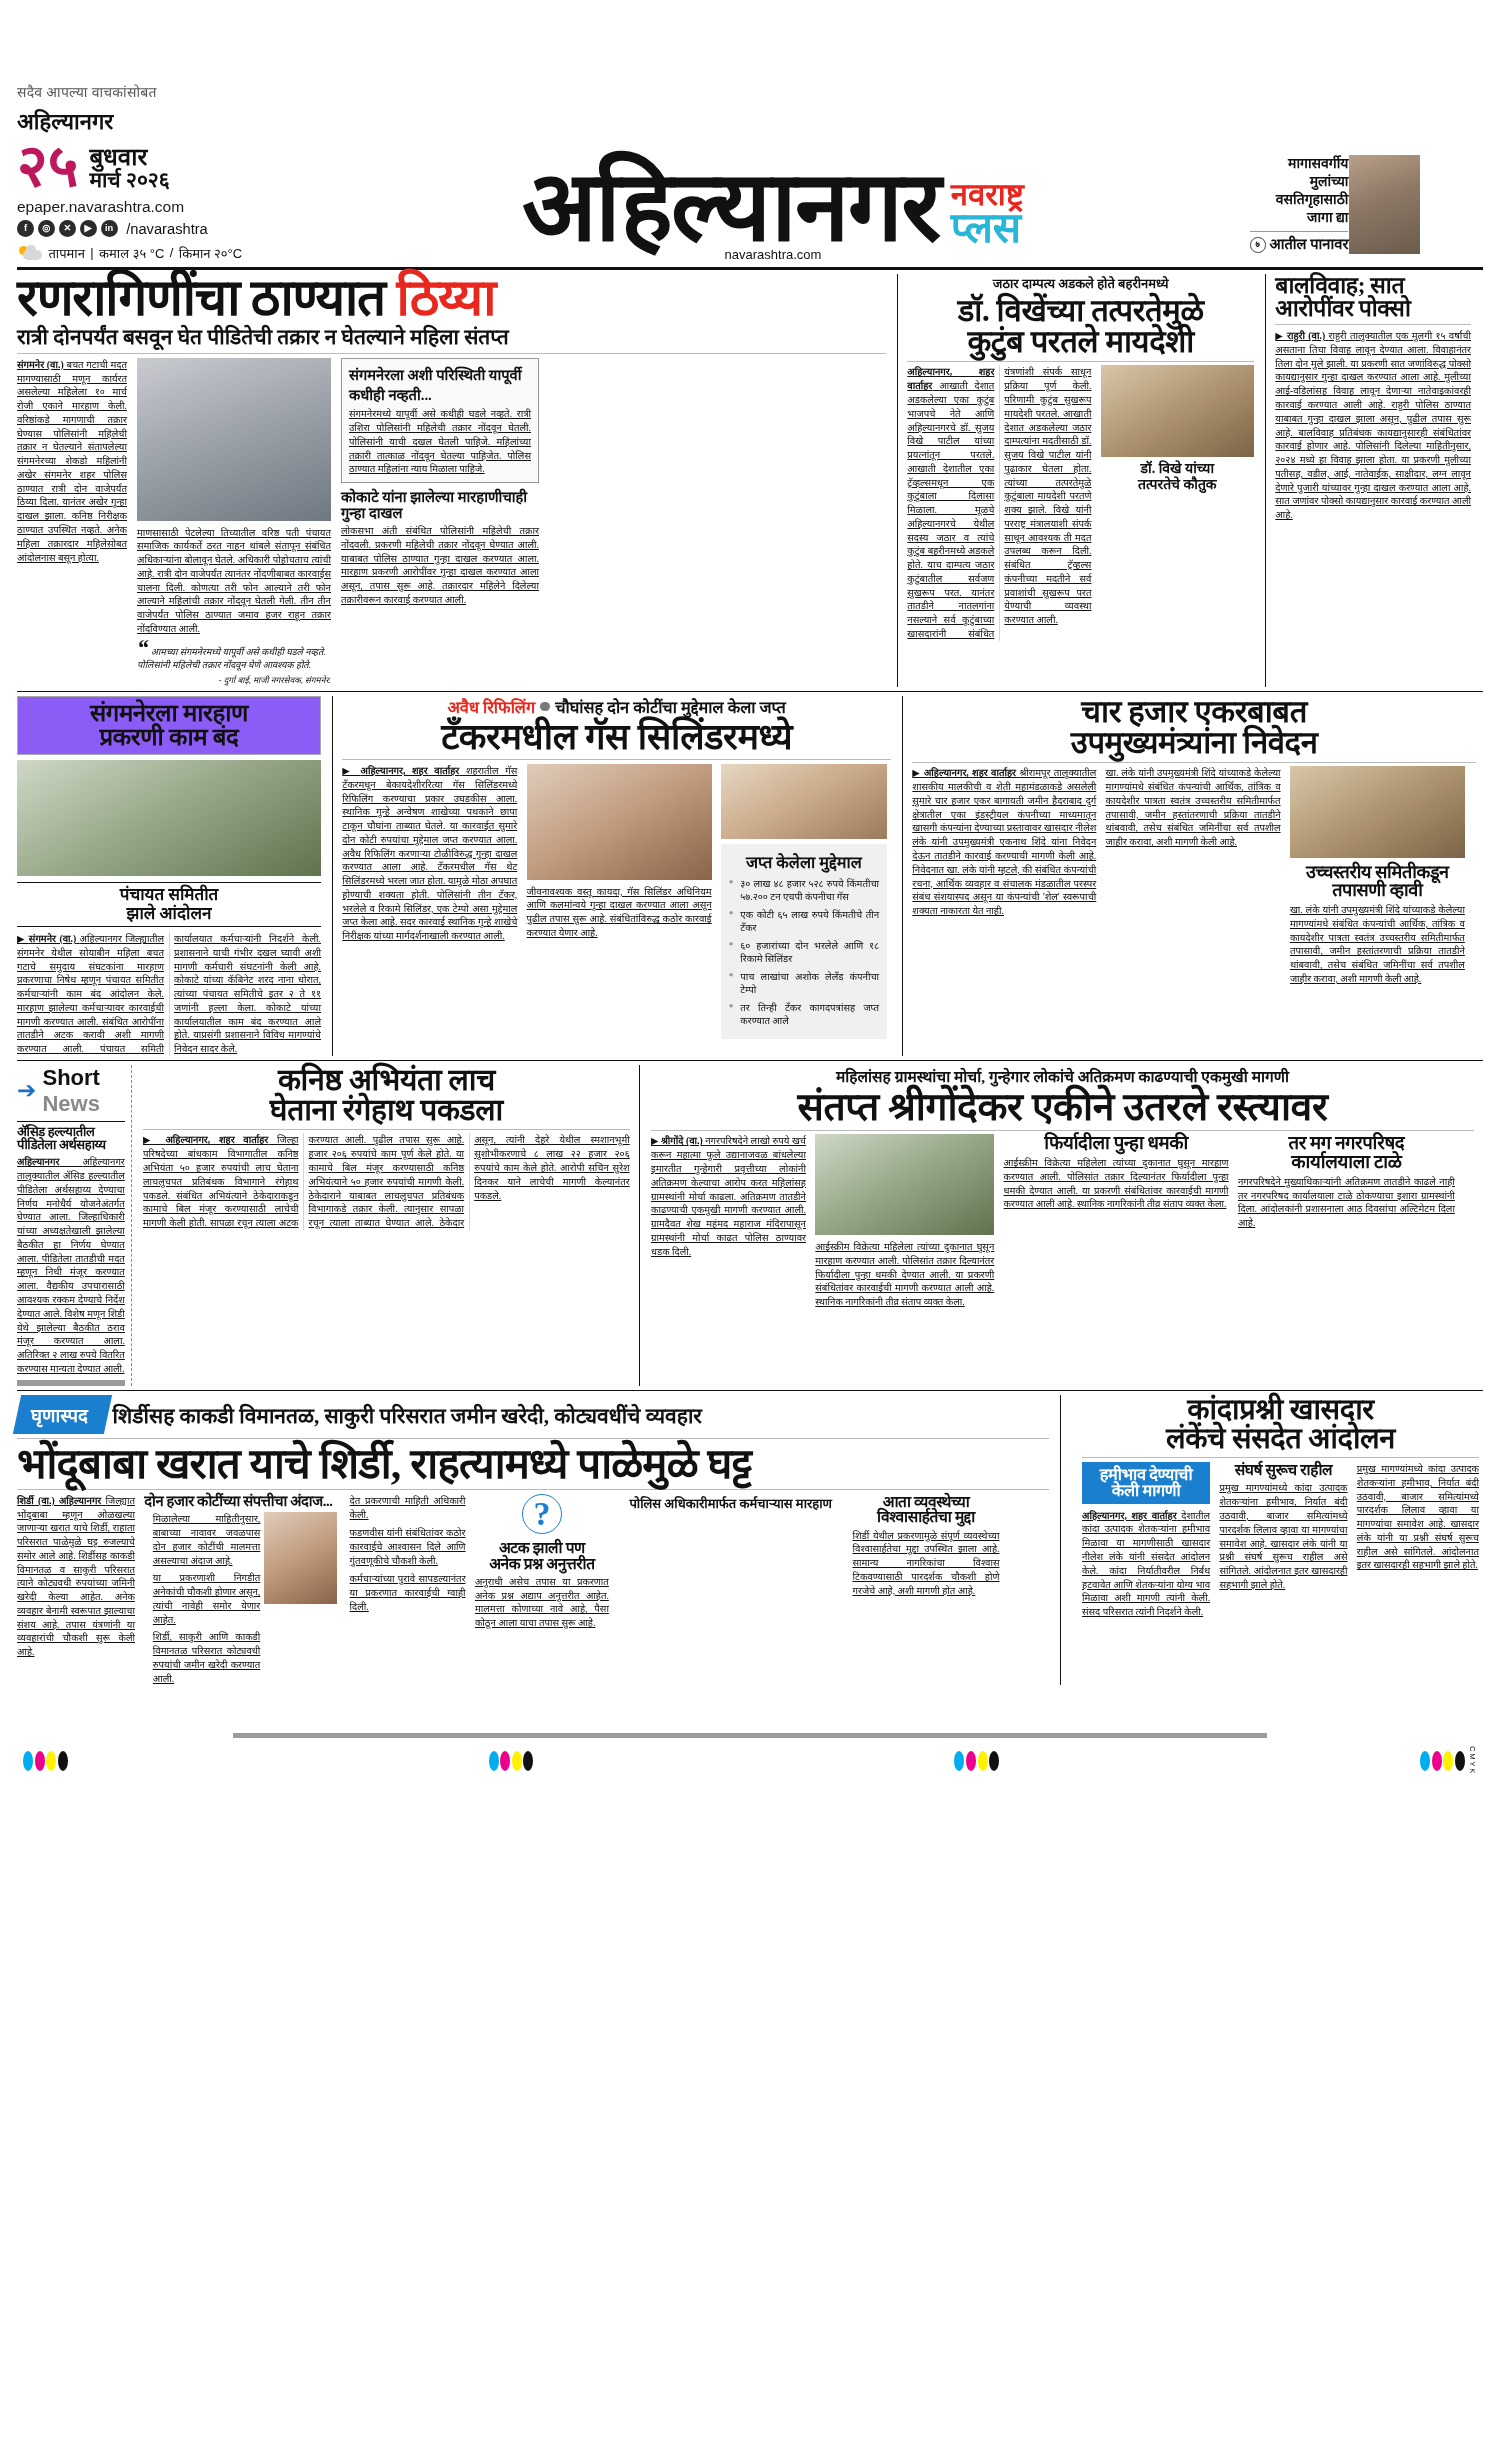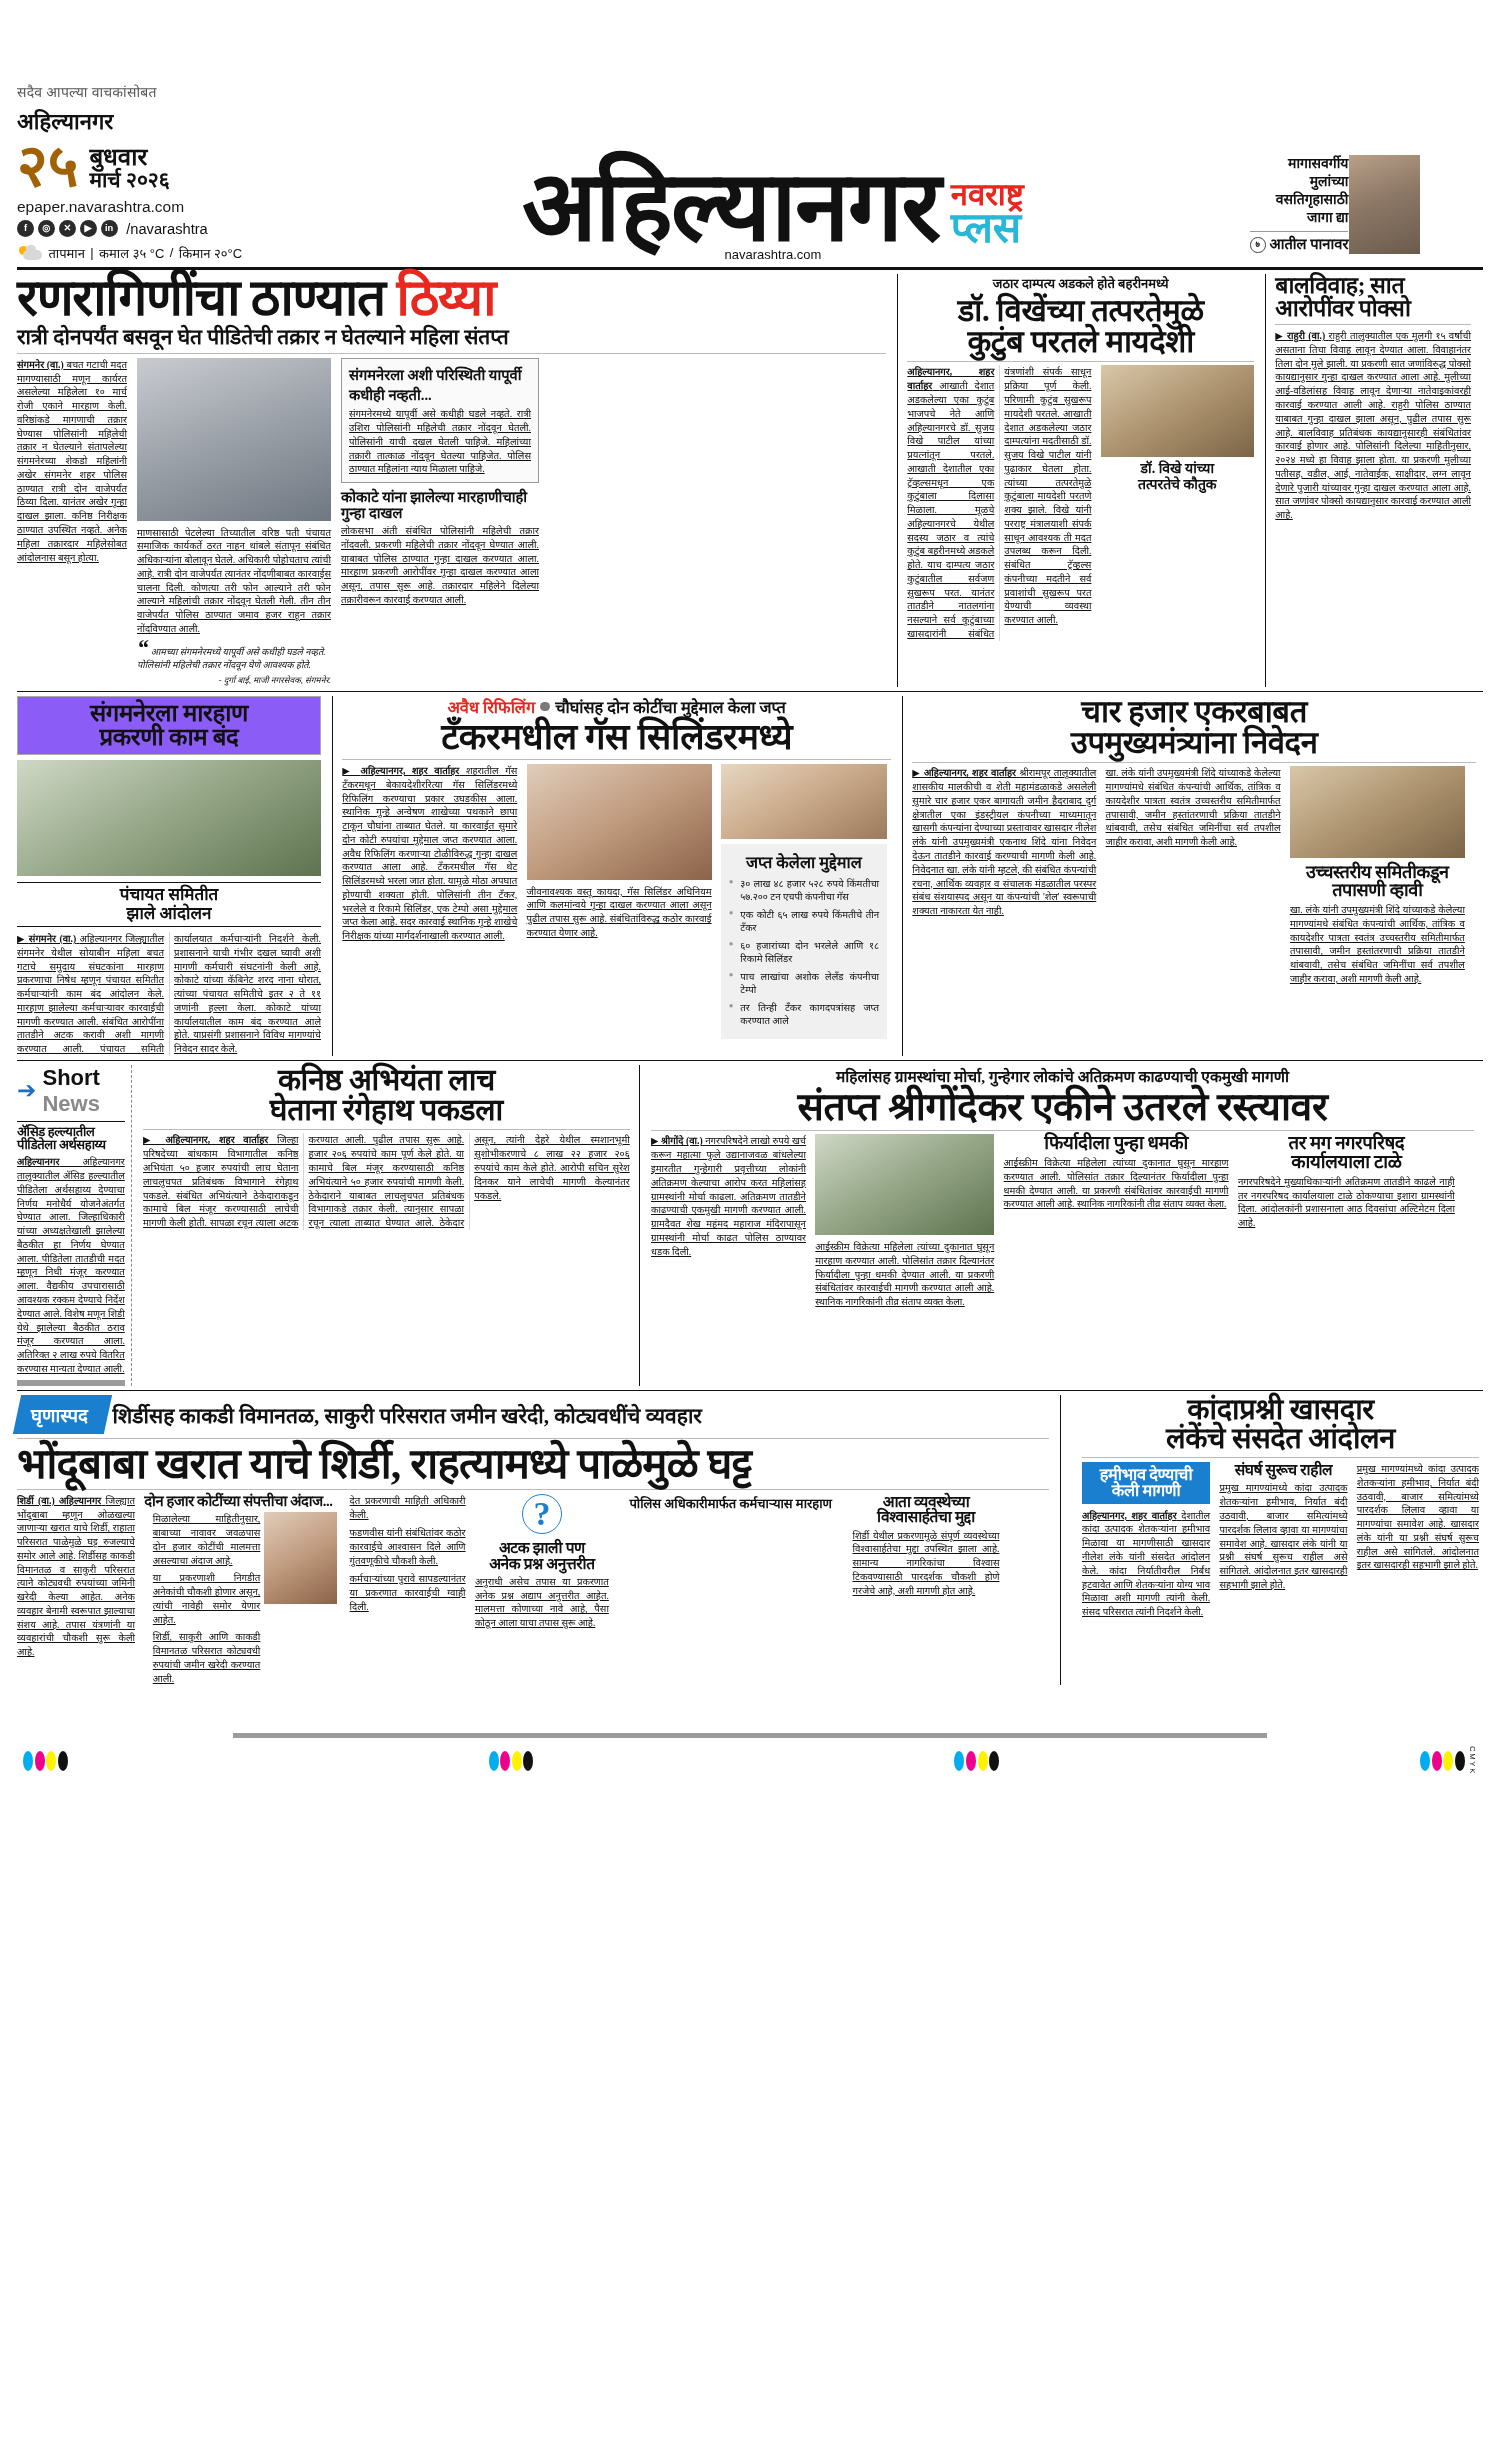--- a/index.html
+++ b/index.html
@@ -11,21 +11,21 @@
     overflow: hidden;
   }
   .page { width: 1500px; height: 1804px; padding: 14px 17px 0 17px; position: relative; }
 
   
   .masthead { display: flex; align-items: flex-end; height: 248px; }
   .mh-left { width: 279px; padding-top: 34px; }
   .mh-tagline { font-size: 14px; color: #555; letter-spacing: 0.2px; margin-bottom: 4.7px; font-family: "Liberation Sans", sans-serif;}
   .mh-edition { font-size: 22px; font-weight: 700; margin-bottom: 3.1px; font-family: "Liberation Sans", sans-serif;}
   .mh-daterow { display: flex; align-items: center; gap: 11px; margin: 1.6px 0 4.7px 0; }
-  .mh-daynum { font-size: 59px; font-weight: 800; color: #a16207; line-height: .92; font-family: "Liberation Sans", sans-serif;}
+  .mh-daynum { font-size: 59px; font-weight: 800; color: #be185d; line-height: .92; font-family: "Liberation Sans", sans-serif;}
   .mh-dayblock { padding-top: 4.7px; }
   .mh-weekday { font-size: 24px; font-weight: 700; line-height: 1.02; }
   .mh-monthyear { font-size: 21px; font-weight: 600; line-height: 1.05; }
   .mh-epaper { font-size: 15.5px; color: #1a1a1a; margin: 4.7px 0 4.7px 0; font-family: "Liberation Sans", sans-serif;}
   .mh-social { display: flex; align-items: center; gap: 3.9px; margin-bottom: 6.2px; }
   .soc { width: 17px; height: 17px; border-radius: 50%; background: #2b2b2b; color: #fff;
          font-size: 9.3px; line-height: 17px; text-align: center; font-family: "Liberation Sans", sans-serif; font-weight: 700; }
   .soc-handle { font-size: 14.7px; margin-left: 4.7px; font-family: "Liberation Sans", sans-serif;}
   .mh-weather { display: flex; align-items: center; gap: 5.4px; font-size: 13px; font-family: "Liberation Sans", sans-serif;}
   .wicon { width: 26px; height: 18.6px; position: relative; }

